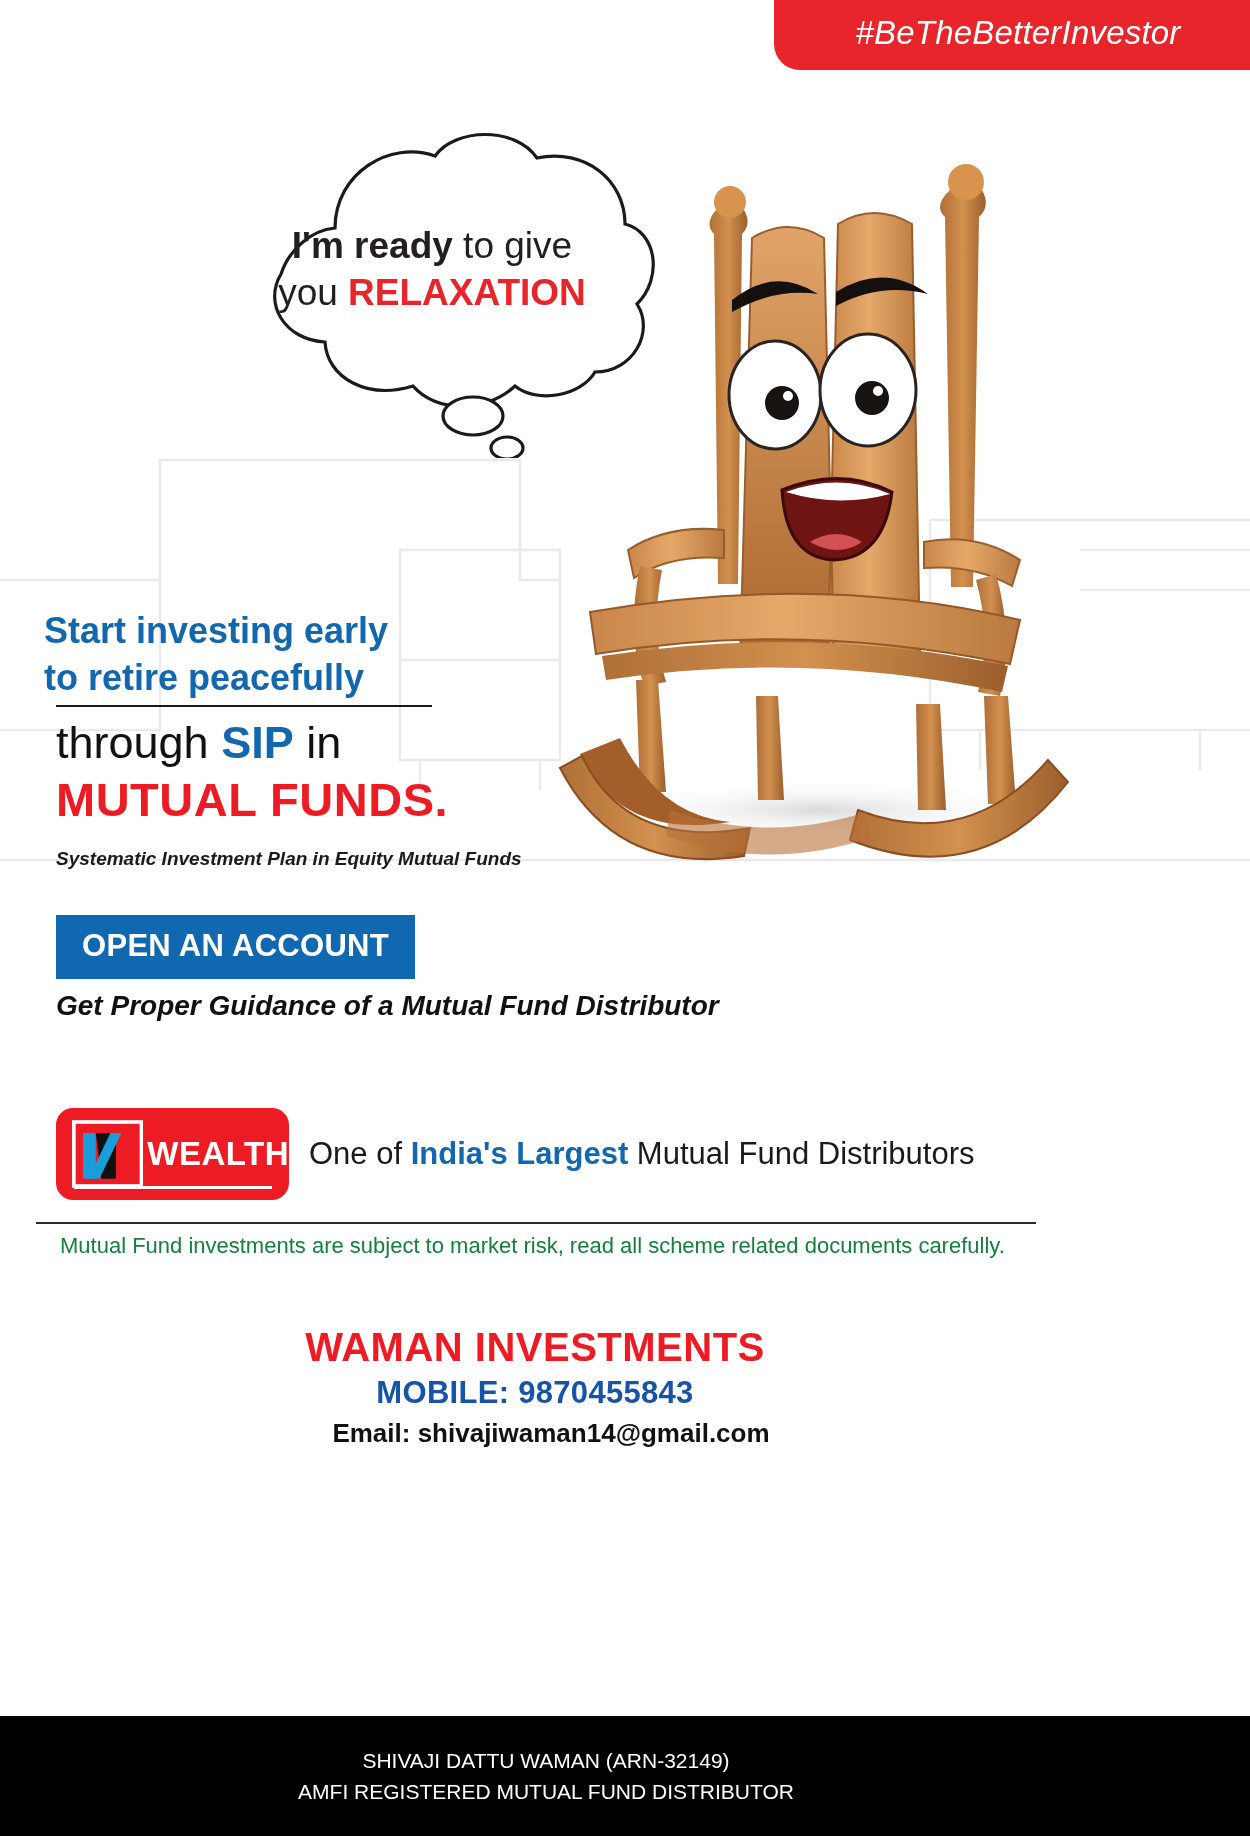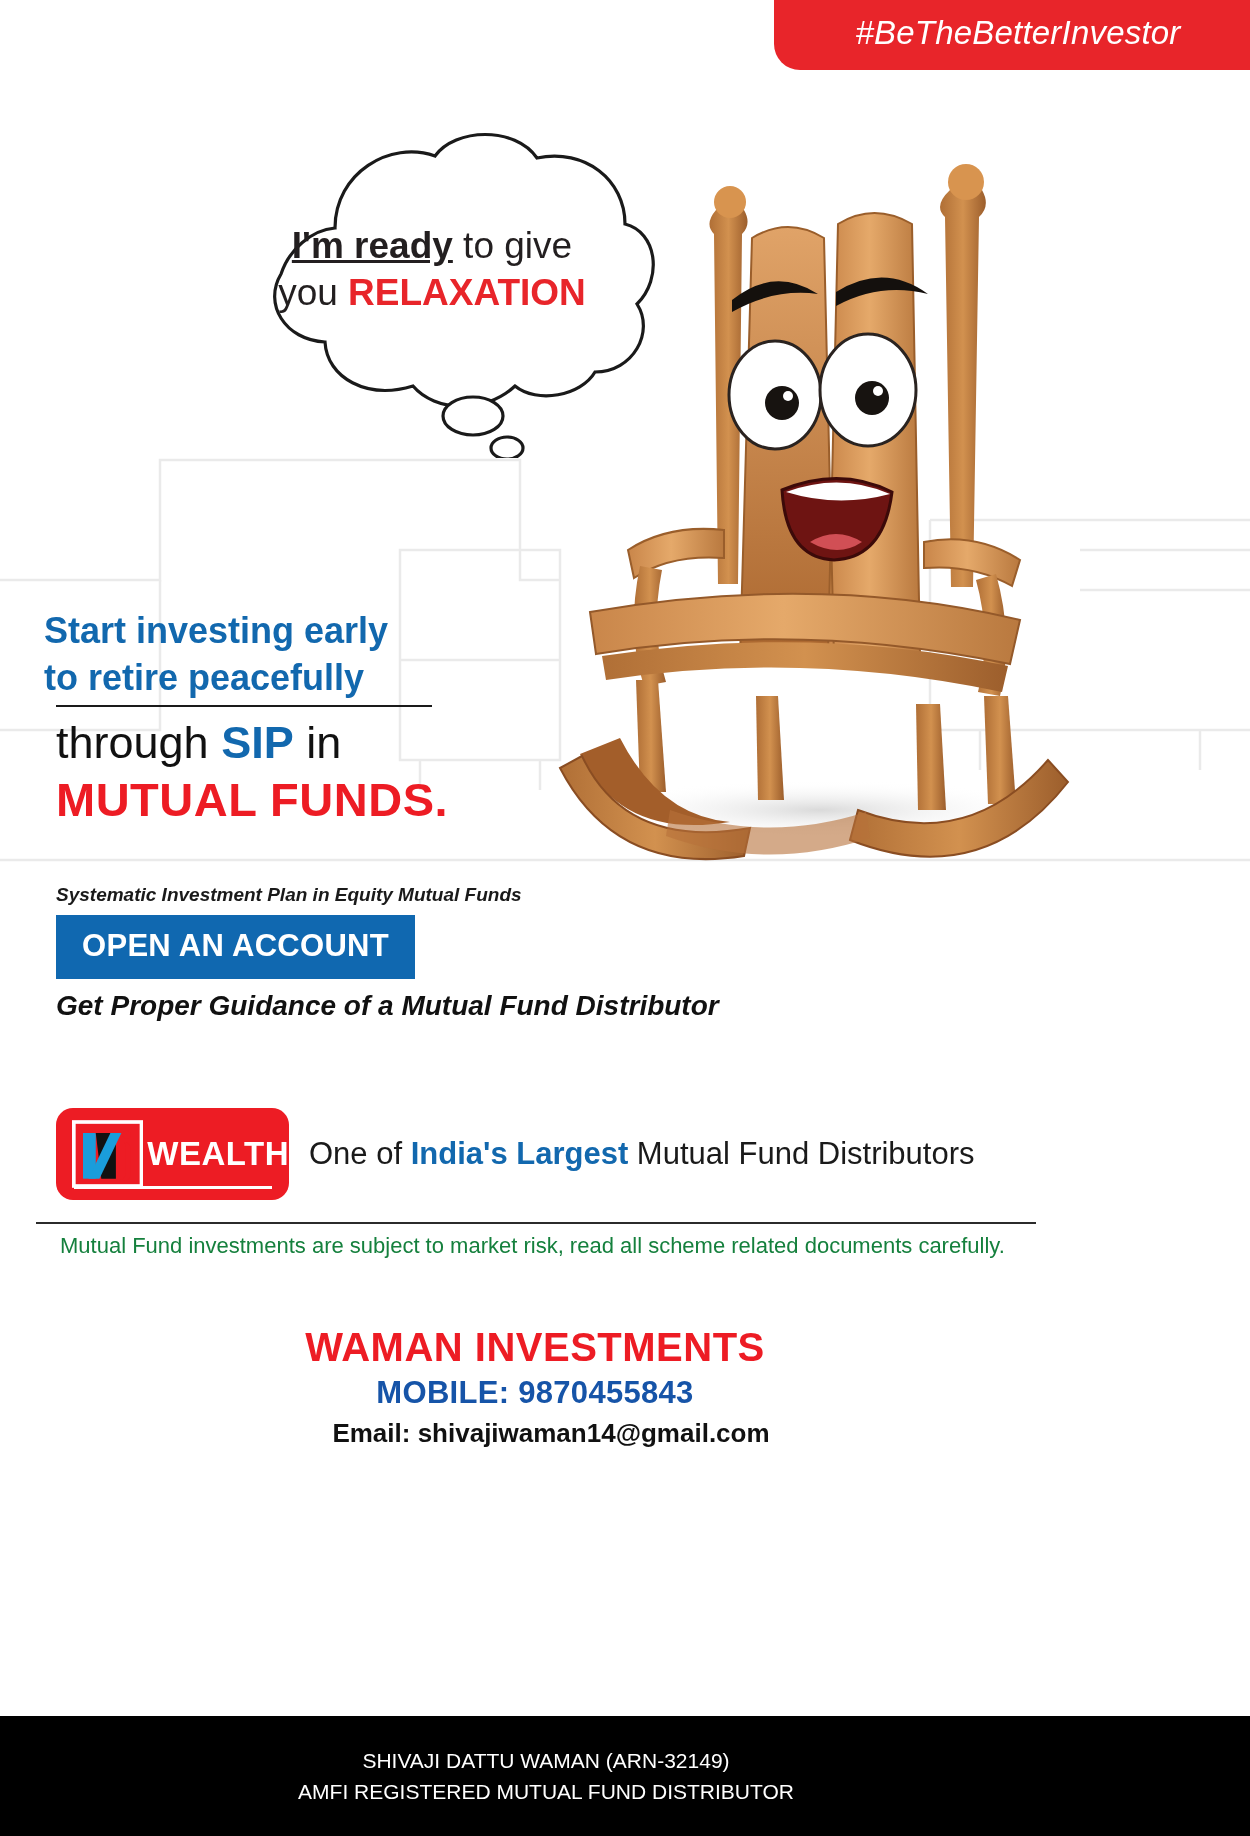--- a/index.html
+++ b/index.html
@@ -31,21 +31,21 @@
   }
 
   
   .bubble-wrap{position:absolute;left:185px;top:128px;width:480px;height:330px;z-index:5;}
   .bubble-svg{position:absolute;left:0;top:0;}
   .bubble-text{
     position:absolute;left:72px;top:95px;width:350px;
     text-align:center;
     font-size:37px;line-height:1.26;color:#231f20;
   }
-  .bubble-text .b{font-weight:bold;text-decoration:underline;}
+  .bubble-text .b{font-weight:bold;}
   .bubble-text .red{color:#e8252a;font-weight:bold;}
 
   
   .chair{position:absolute;left:520px;top:150px;width:560px;height:720px;z-index:4;}
 
   
   .headline-blue{
     position:absolute;left:44px;top:608px;width:420px;
     font-size:36px;font-weight:bold;line-height:1.3;
     color:#1268ae;z-index:5;
@@ -54,21 +54,21 @@
   .headline-black{
     position:absolute;left:56px;top:716px;width:520px;
     font-size:45px;line-height:1.22;color:#111;z-index:5;
   }
   .headline-black .sip{color:#1268ae;font-weight:bold;}
   .headline-red{
     position:absolute;left:56px;top:772px;
     font-size:47px;font-weight:bold;color:#ed1c24;letter-spacing:.5px;z-index:5;
   }
   .subline{
-    position:absolute;left:56px;top:884px;
+    position:absolute;left:56px;top:848px;
     font-size:19px;font-weight:bold;font-style:italic;color:#1a1a1a;z-index:5;
   }
   .cta-button{
     position:absolute;left:56px;top:915px;
     background:#1068b0;color:#fff;
     padding:13px 26px 15px 26px;
     font-size:31px;font-weight:bold;letter-spacing:.3px;
     display:inline-block;z-index:5;
     border:none;cursor:pointer;
     font-family:"Liberation Sans", sans-serif;

